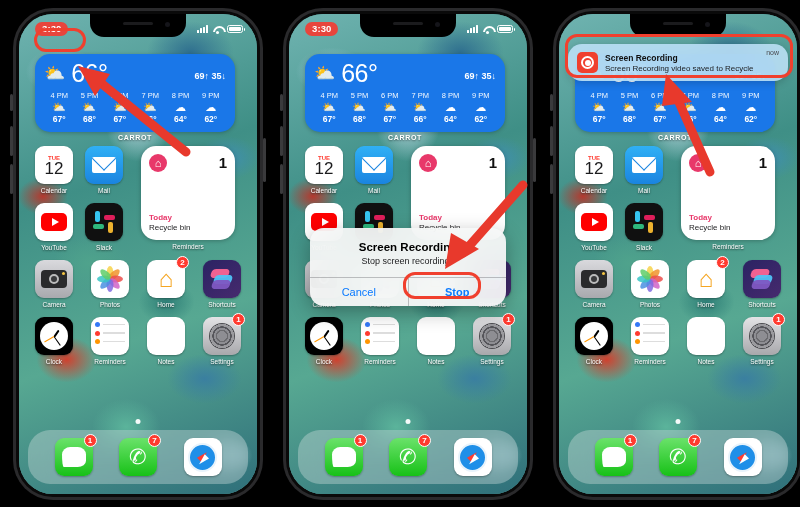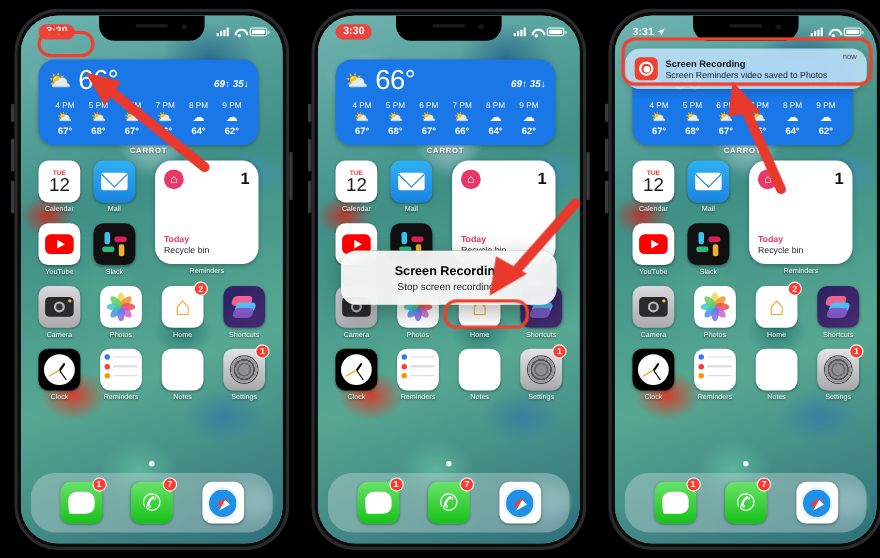--- a/index.html
+++ b/index.html
@@ -78,21 +78,21 @@
   .batt::after{ content:""; position:absolute; right:-3px; top:2.4px; width:1.5px;
                 height:3px; background:#fff; border-radius:0 1px 1px 0; }
 
   
   .widget-weather{ position:absolute; left:16px; top:40px; width:200px; height:78px;
     background:#1a77e8; border-radius:15px; padding:7px 9px 5px; color:#fff;
     box-shadow:0 1px 4px rgba(0,0,0,.25); z-index:6; }
   .ww-top{ display:flex; align-items:center; gap:6px; }
   .ww-icon{ font-size:17px; line-height:1; }
   .ww-temp{ font-size:25px; font-weight:300; line-height:1; letter-spacing:-.5px; }
-  .ww-hl{ margin-left:auto; font-size:9px; font-weight:600; padding-top:5px;font-style:italic; }
+  .ww-hl{ margin-left:auto; font-size:9px; font-weight:600; padding-top:5px; }
   .ww-hours{ display:flex; justify-content:space-between; margin-top:5px;align-items:flex-end; }
   .ww-h{ display:flex; flex-direction:column; align-items:center; gap:1px; flex:1; }
   .ww-h .hr{ font-size:7.5px; font-weight:500; opacity:.95; }
   .ww-h .ic{ font-size:11px; line-height:1.1; }
   .ww-h .tp{ font-size:8.5px; font-weight:700; }
   .widget-label{ position:absolute; left:16px; top:120px; width:200px; text-align:center;
     font-size:7px; color:#fff; letter-spacing:.7px; font-weight:600;
     text-shadow:0 1px 2px rgba(0,0,0,.5); z-index:6; }
 
   
@@ -763,58 +763,44 @@
               </span>
           </div>
         </div>
       </div>
 
       <div class="alert">
         <div class="alert-body">
           <div class="alert-title">Screen Recording</div>
           <div class="alert-msg">Stop screen recording?</div>
         </div>
+        <div class="alert-btns">
+          <div class="alert-btn">Cancel</div>
+          <div class="alert-btn bold">Stop</div>
+        </div>
       </div>
     </div>
 
     <div class="hl" style="left:120px; top:264px; width:78px; height:27px;"></div>
     <svg class="arrow" style="left:140px; top:165px; width:110px; height:110px;" viewBox="0 0 110 110">
       <path d="M100 12 L40 80" stroke="#e8392c" stroke-width="9" stroke-linecap="round"></path>
       <path d="M22 96 L28 60 L56 76 Z" fill="#e8392c"></path>
     </svg>
   </div>
 
   <div class="phone p3">
     <span class="btn-side btn-left1"></span>
     <span class="btn-side btn-left2"></span>
     <span class="btn-side btn-left3"></span>
 
     <div class="screen">
       <div class="wall"></div>
       <div class="notch">
         <span class="spk"></span>
         <span class="cam"></span>
-      </div>
-      <div class="status">
-        <div class="st-time">
-          <span>3:31</span>
-          <svg width="8" height="8" viewBox="0 0 10 10">
-            <path d="M9 1 L1 4.6 L4.3 5.7 L5.4 9 Z" fill="#fff"></path>
-          </svg>
-        </div>
-        <div class="st-right">
-          <span class="sig">
-              <i></i>
-              <i></i>
-              <i></i>
-              <i></i>
-            </span>
-          <span class="wifi"></span>
-          <span class="batt"></span>
-        </div>
       </div>
 
       <div class="widget-weather">
         <div class="ww-top">
           <span class="ww-icon">⛅</span>
           <span class="ww-temp">66°</span>
           <span class="ww-hl">
             <span>69↑</span>
             <span>35↓</span>
           </span>
@@ -1046,21 +1032,21 @@
       </div>
 
       <div class="notif">
         <span class="notif-icon">
           <span class="ring">
               <span class="dot"></span>
             </span>
         </span>
         <span class="notif-txt">
           <span class="notif-title" style="display:block;">Screen Recording</span>
-          <span class="notif-sub" style="display:block;">Screen Reminders video saved to Photos</span>
+          <span class="notif-sub" style="display:block;">Screen Recording video saved to Recycle</span>
         </span>
         <span class="notif-now">now</span>
       </div>
     </div>
 
     <div class="hl" style="left:12px; top:26px; width:228px; height:44px;"></div>
     <svg class="arrow" style="left:95px; top:62px; width:90px; height:110px;" viewBox="0 0 90 110">
       <path d="M62 102 L30 30" stroke="#e8392c" stroke-width="9" stroke-linecap="round"></path>
       <path d="M18 4 L44 32 L14 36 Z" fill="#e8392c"></path>
     </svg>

